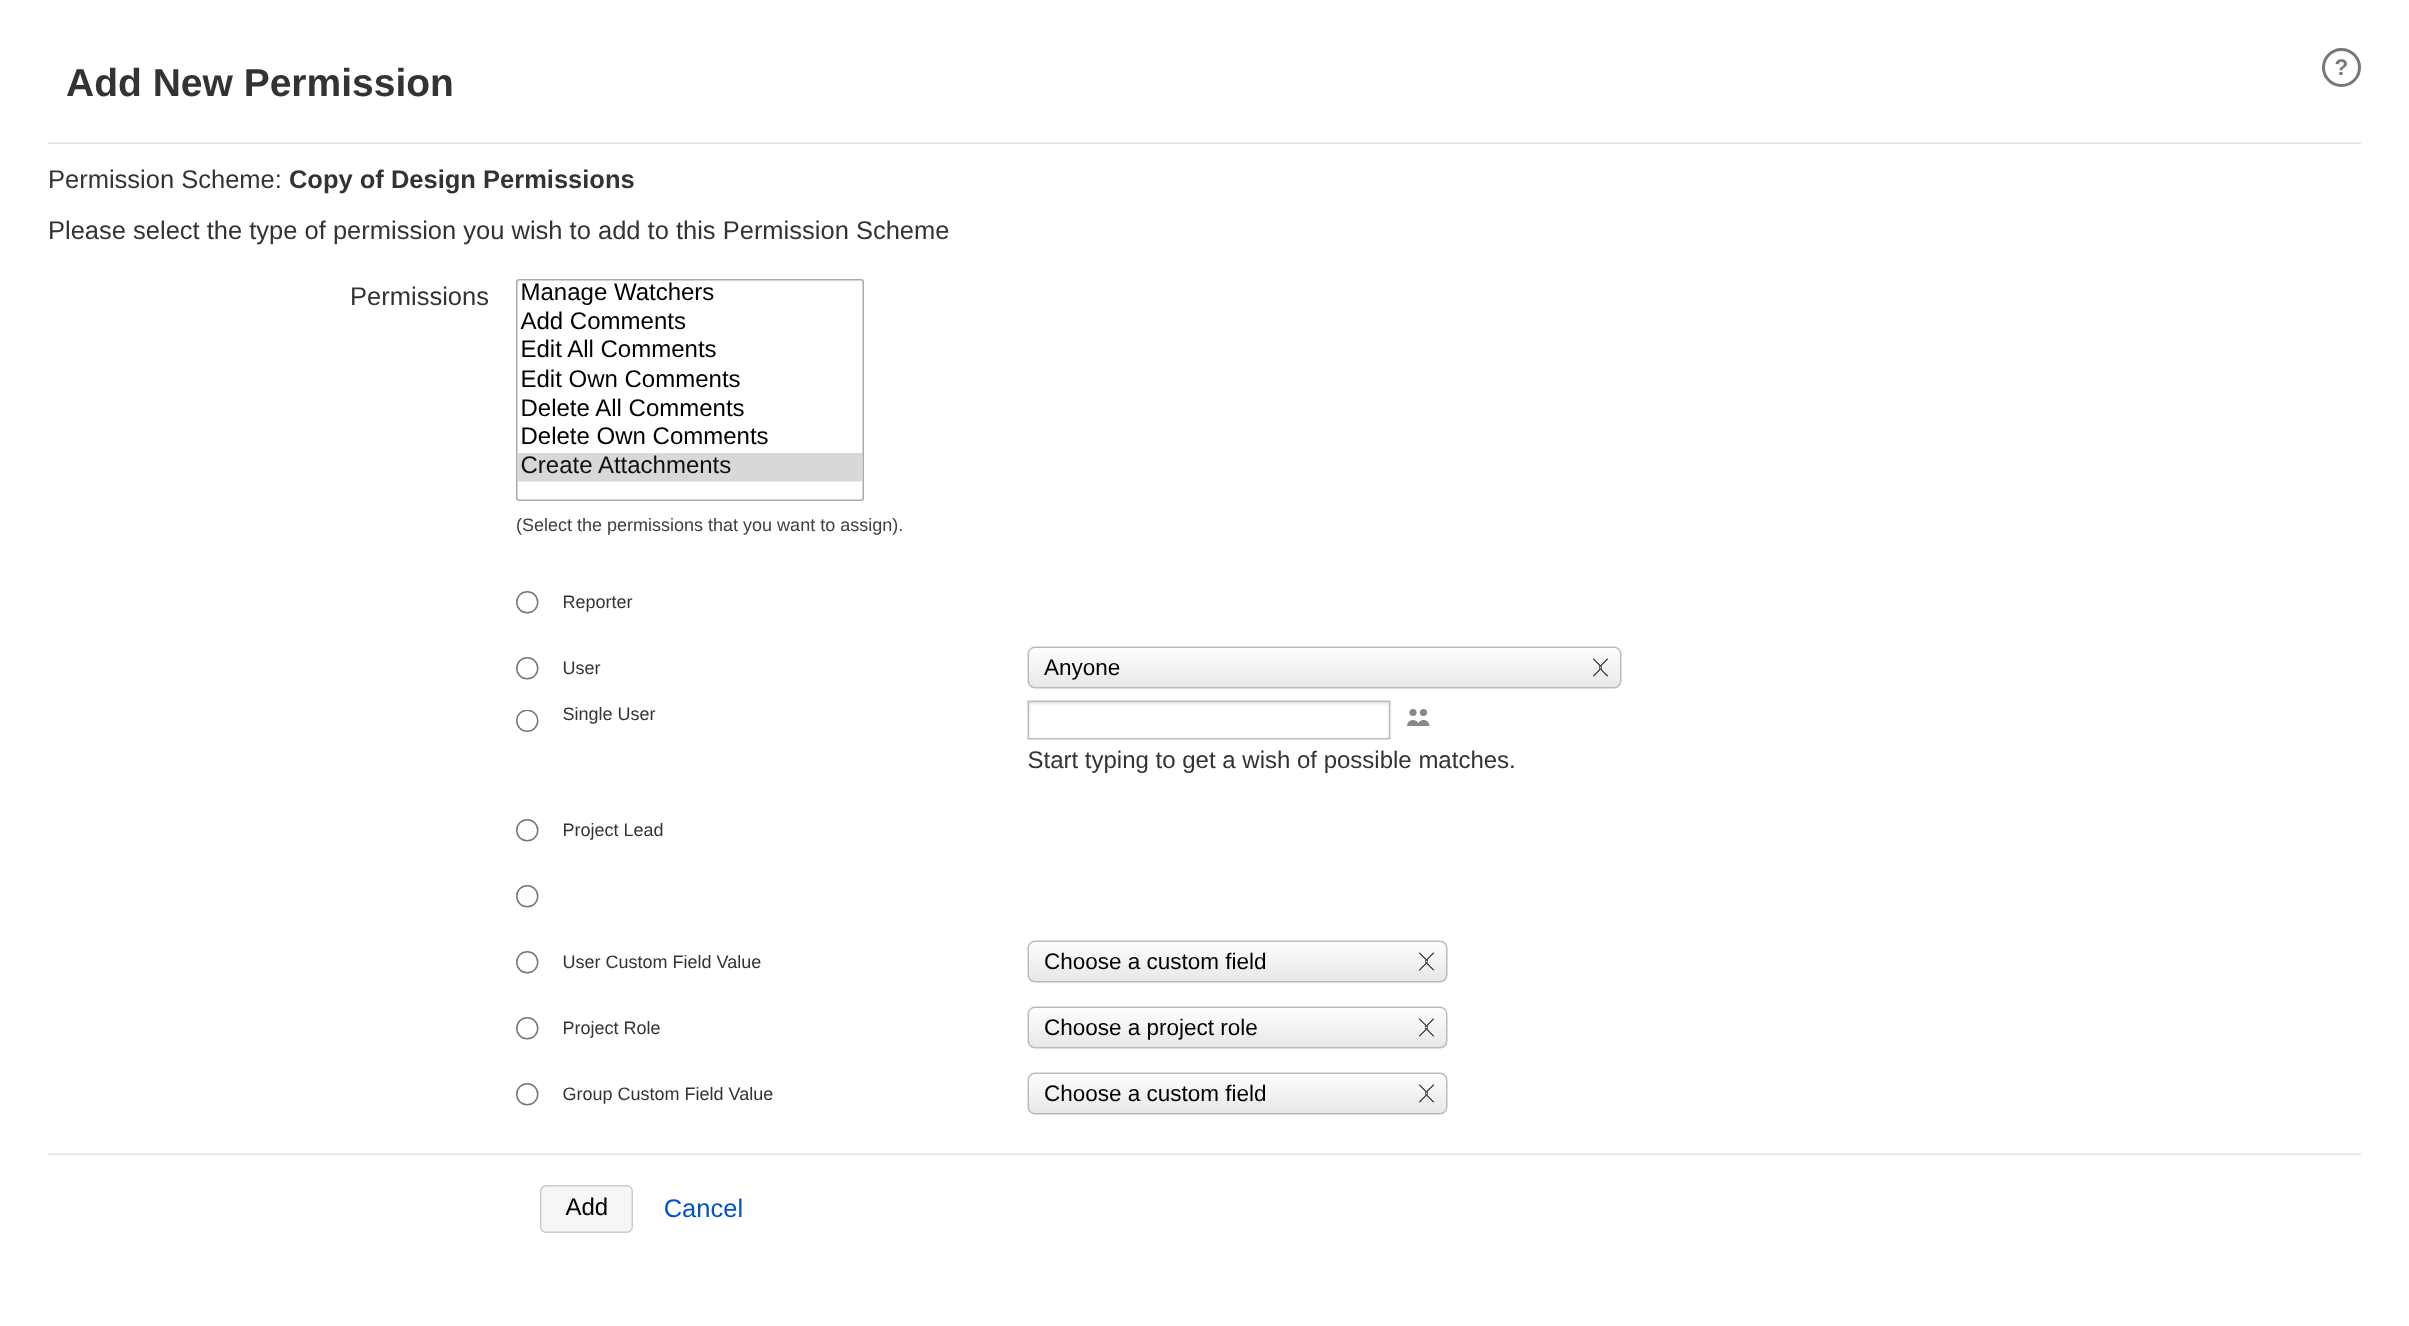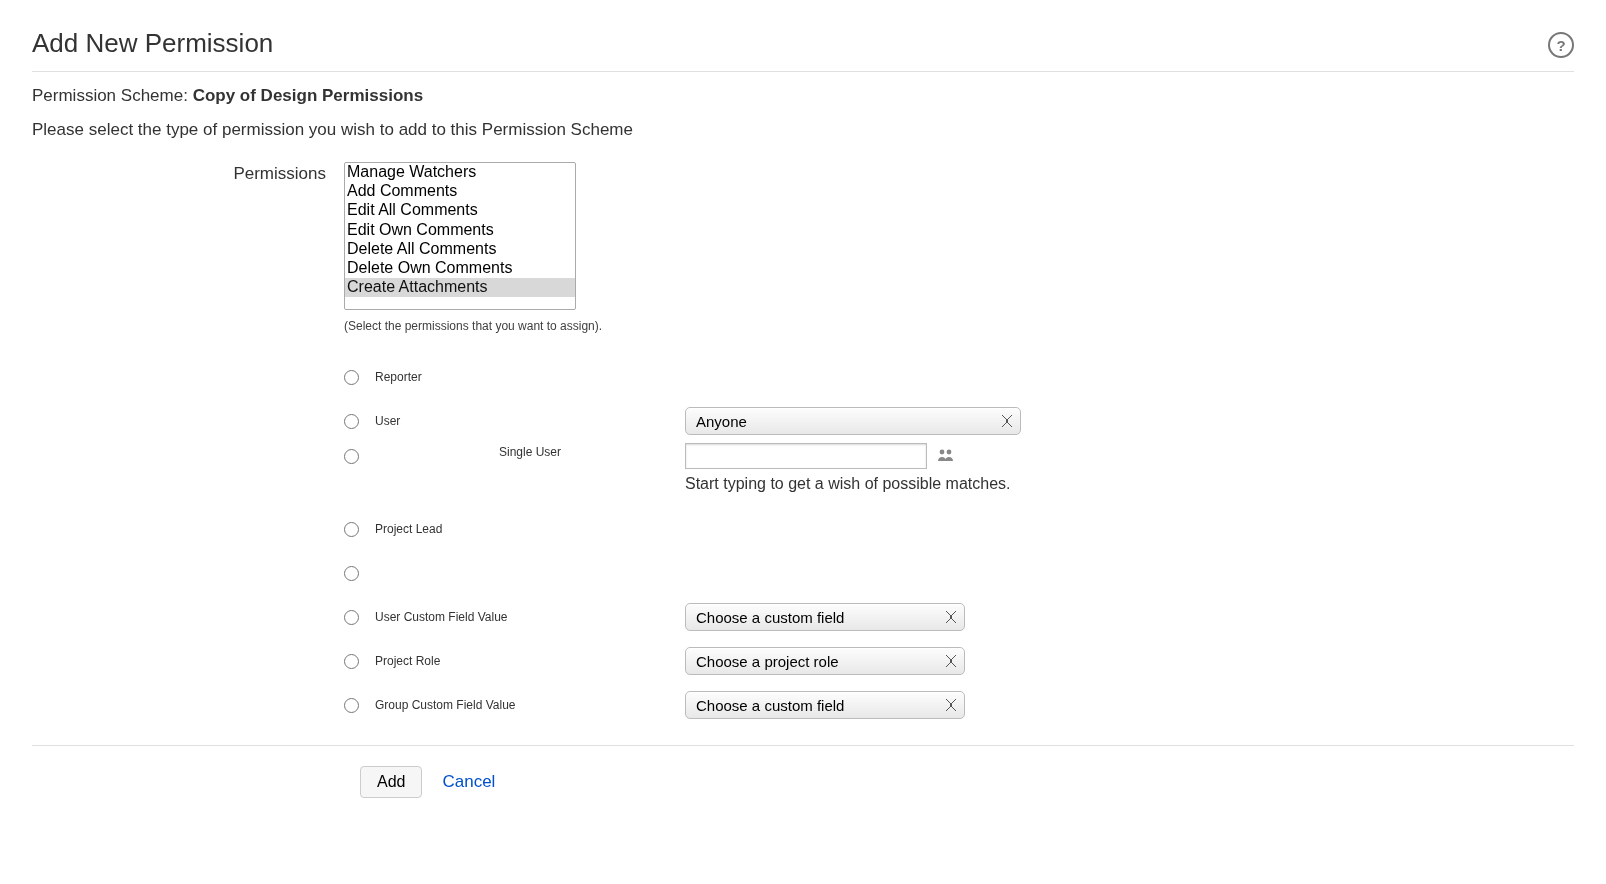--- a/index.html
+++ b/index.html
@@ -15,23 +15,23 @@
 }
 .header-row{
   display:flex;
   justify-content:space-between;
   align-items:flex-start;
   border-bottom:1px solid #e0e0e0;
   padding-bottom:12px;
   margin-bottom:14px;
 }
 h1{
-  margin:0;
+  margin:12px;
   font-size:26px;
-  font-weight:400;
+  font-weight:700;
   color:#333;
 }
 .help-icon{
   width:22px;height:22px;
   border:2px solid #777;
   border-radius:50%;
   color:#777;
   display:inline-flex;
   align-items:center;justify-content:center;
   font-size:15px;
@@ -128,21 +128,21 @@
   right:9px;top:50%;transform:translateY(-50%);
   width:10px;height:12px;
   background:
     linear-gradient(45deg,transparent 45%,#555 45%,#555 55%,transparent 55%) 0 0 /6px 6px no-repeat,
     linear-gradient(-45deg,transparent 45%,#555 45%,#555 55%,transparent 55%) 4px 0 /6px 6px no-repeat,
     linear-gradient(135deg,transparent 45%,#555 45%,#555 55%,transparent 55%) 0 6px /6px 6px no-repeat,
     linear-gradient(-135deg,transparent 45%,#555 45%,#555 55%,transparent 55%) 4px 6px /6px 6px no-repeat;
   pointer-events:none;
 }
 
-.aqua-wide{width:336px;}
+.aqua-wide{width:396px;}
 .aqua-med{width:280px;}
 
 .text-input{
   border:1px solid #bbb;
   height:24px;
   width:232px;
   font-size:15px;
   padding:0 4px;
   box-shadow:inset 0 1px 2px rgba(0,0,0,.15);
 }
@@ -230,21 +230,21 @@
             <span class="select-wrap">
               <select class="aqua-select aqua-wide">
                 <option>Anyone</option>
               </select>
             </span>
           </span>
         </div>
 
         <div class="radio-row" style="align-items:flex-start;">
           <input type="radio" name="grantee" style="margin-top: 6px;">
-          <span class="radio-label" style="padding-top:2px;text-align:center;">Single User</span>
+          <span class="radio-label" style="padding-top:2px;">Single User</span>
           <span class="radio-control">
             <input type="text" class="text-input" value="" style="">
             <span class="users-icon">
               <svg width="18" height="14" viewBox="0 0 18 14" fill="#888">
                 <circle cx="5" cy="4" r="2.4"></circle>
                 <circle cx="12" cy="4" r="2.4"></circle>
                 <path d="M1 13c0-2.5 2-4 4-4s4 1.5 4 4z"></path>
                 <path d="M8 13c0-2.5 2-4 4-4s4 1.5 4 4z"></path>
               </svg>
             </span>

